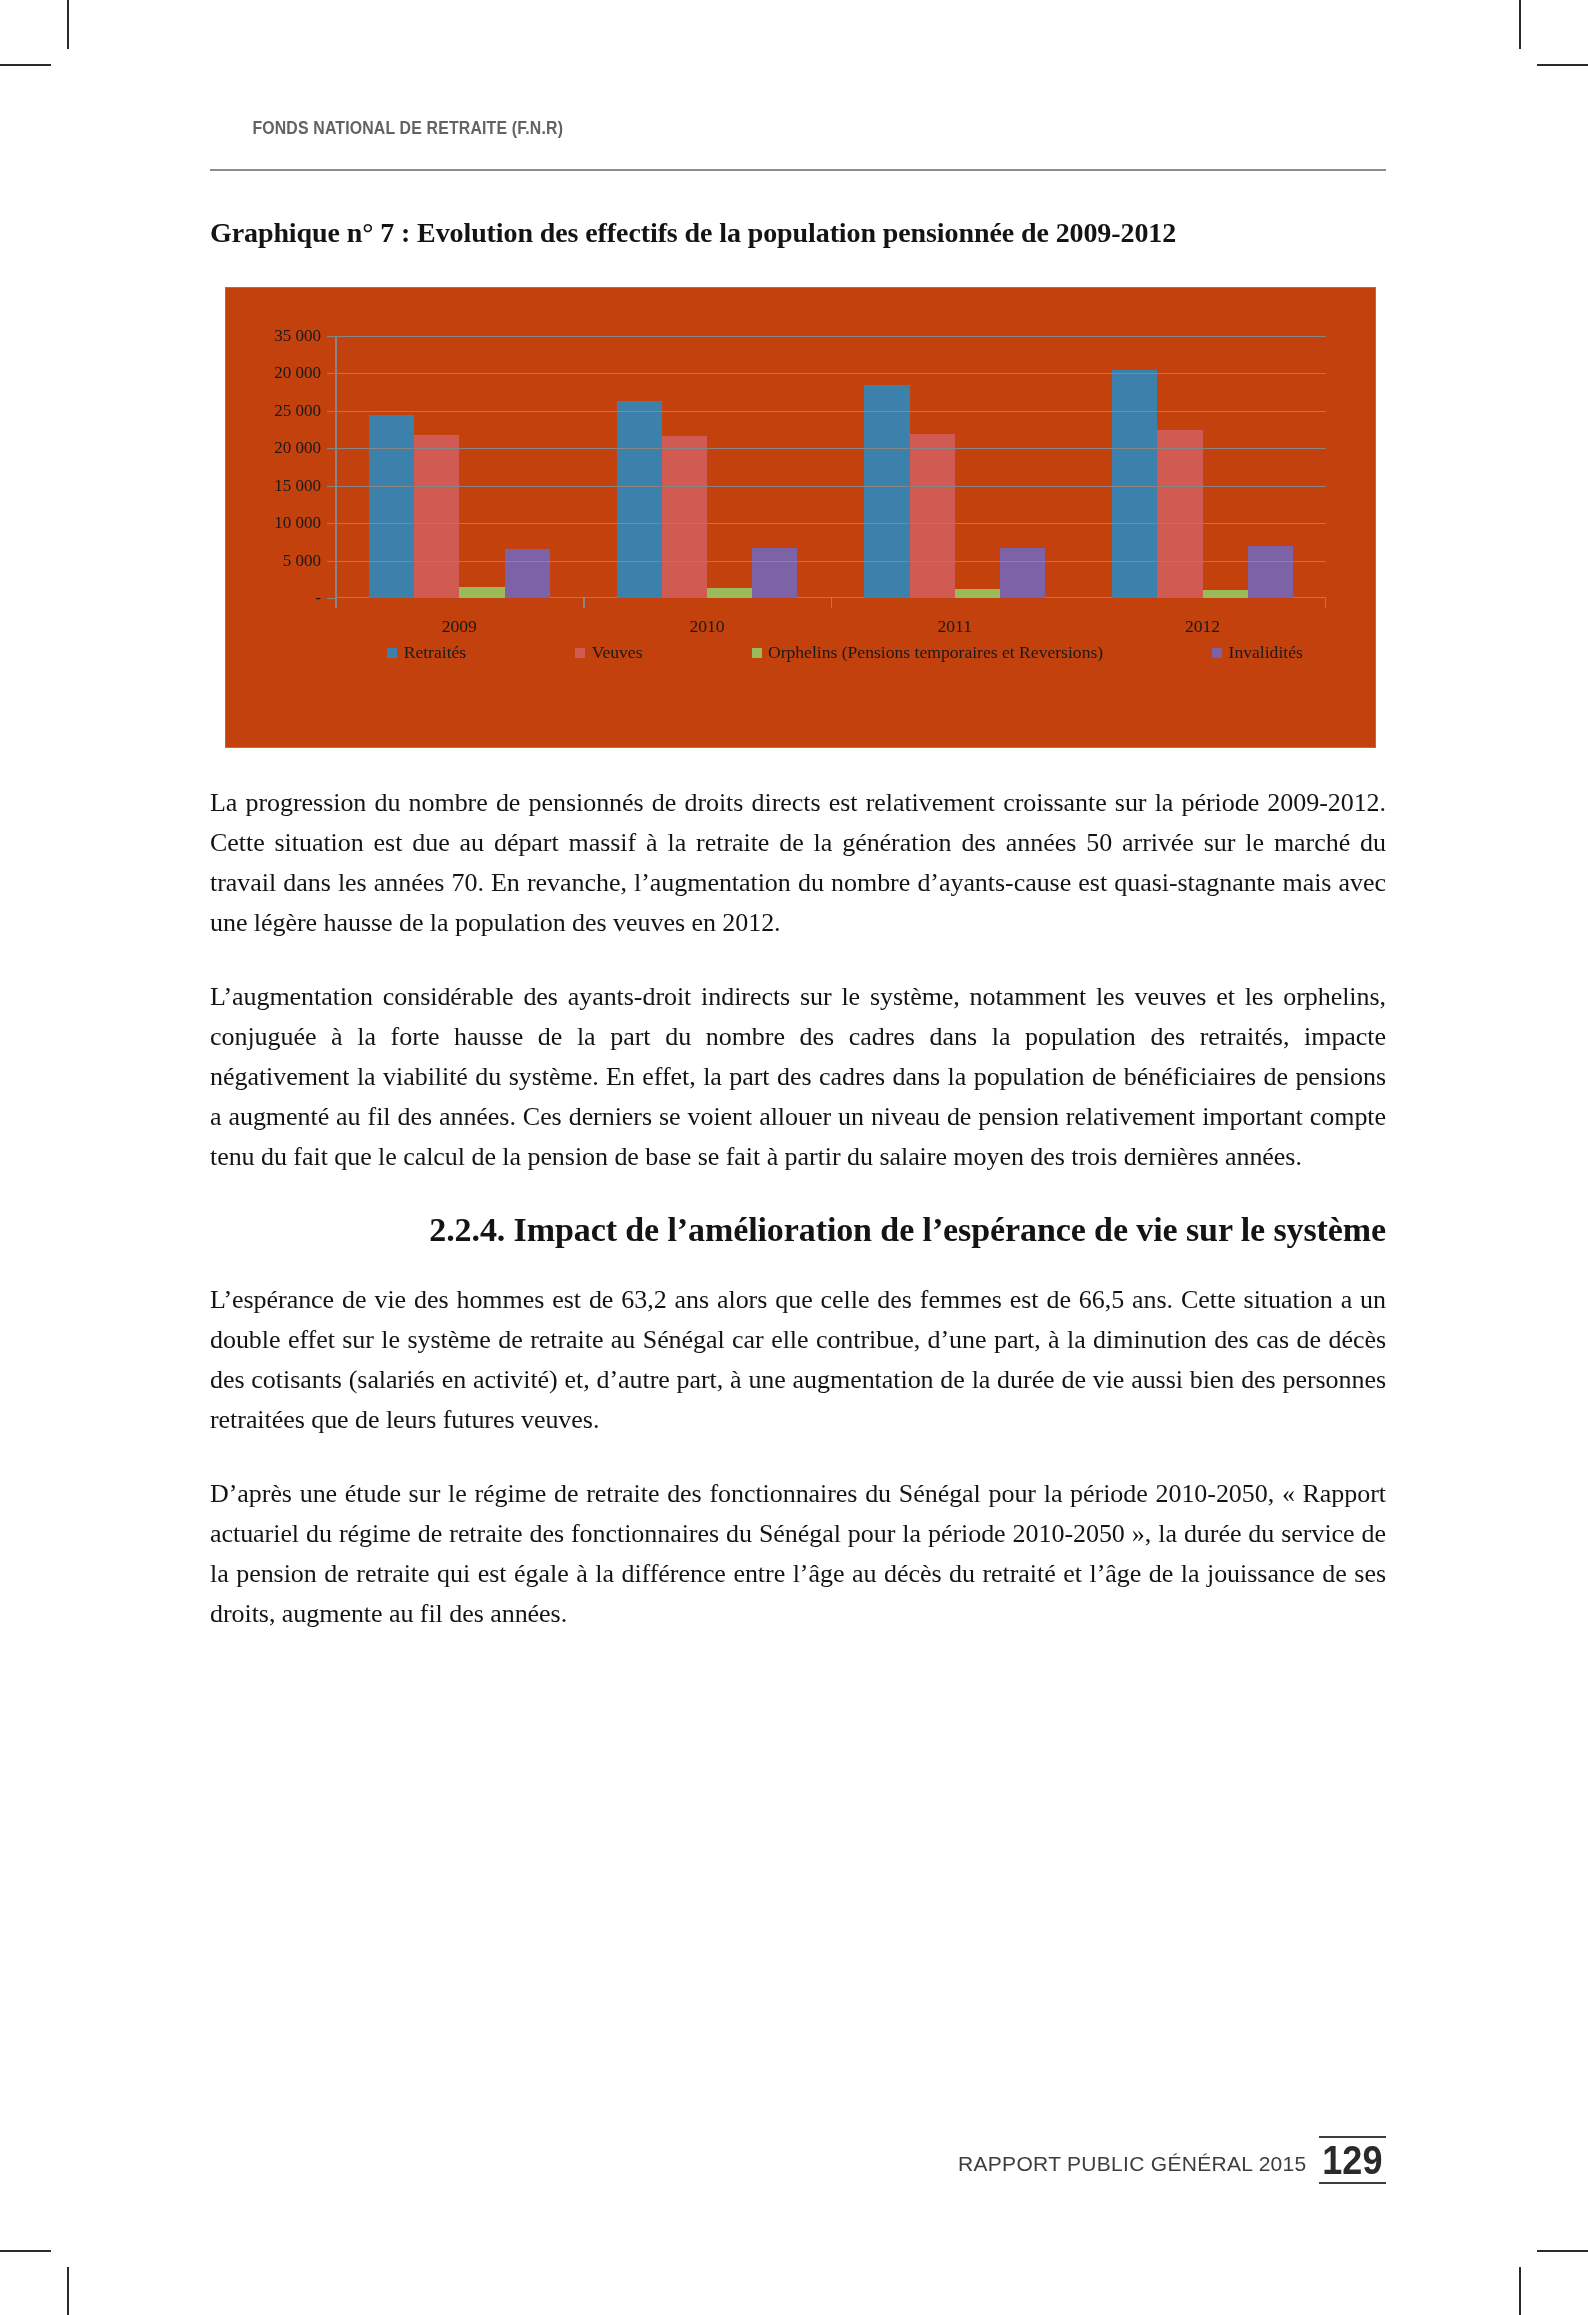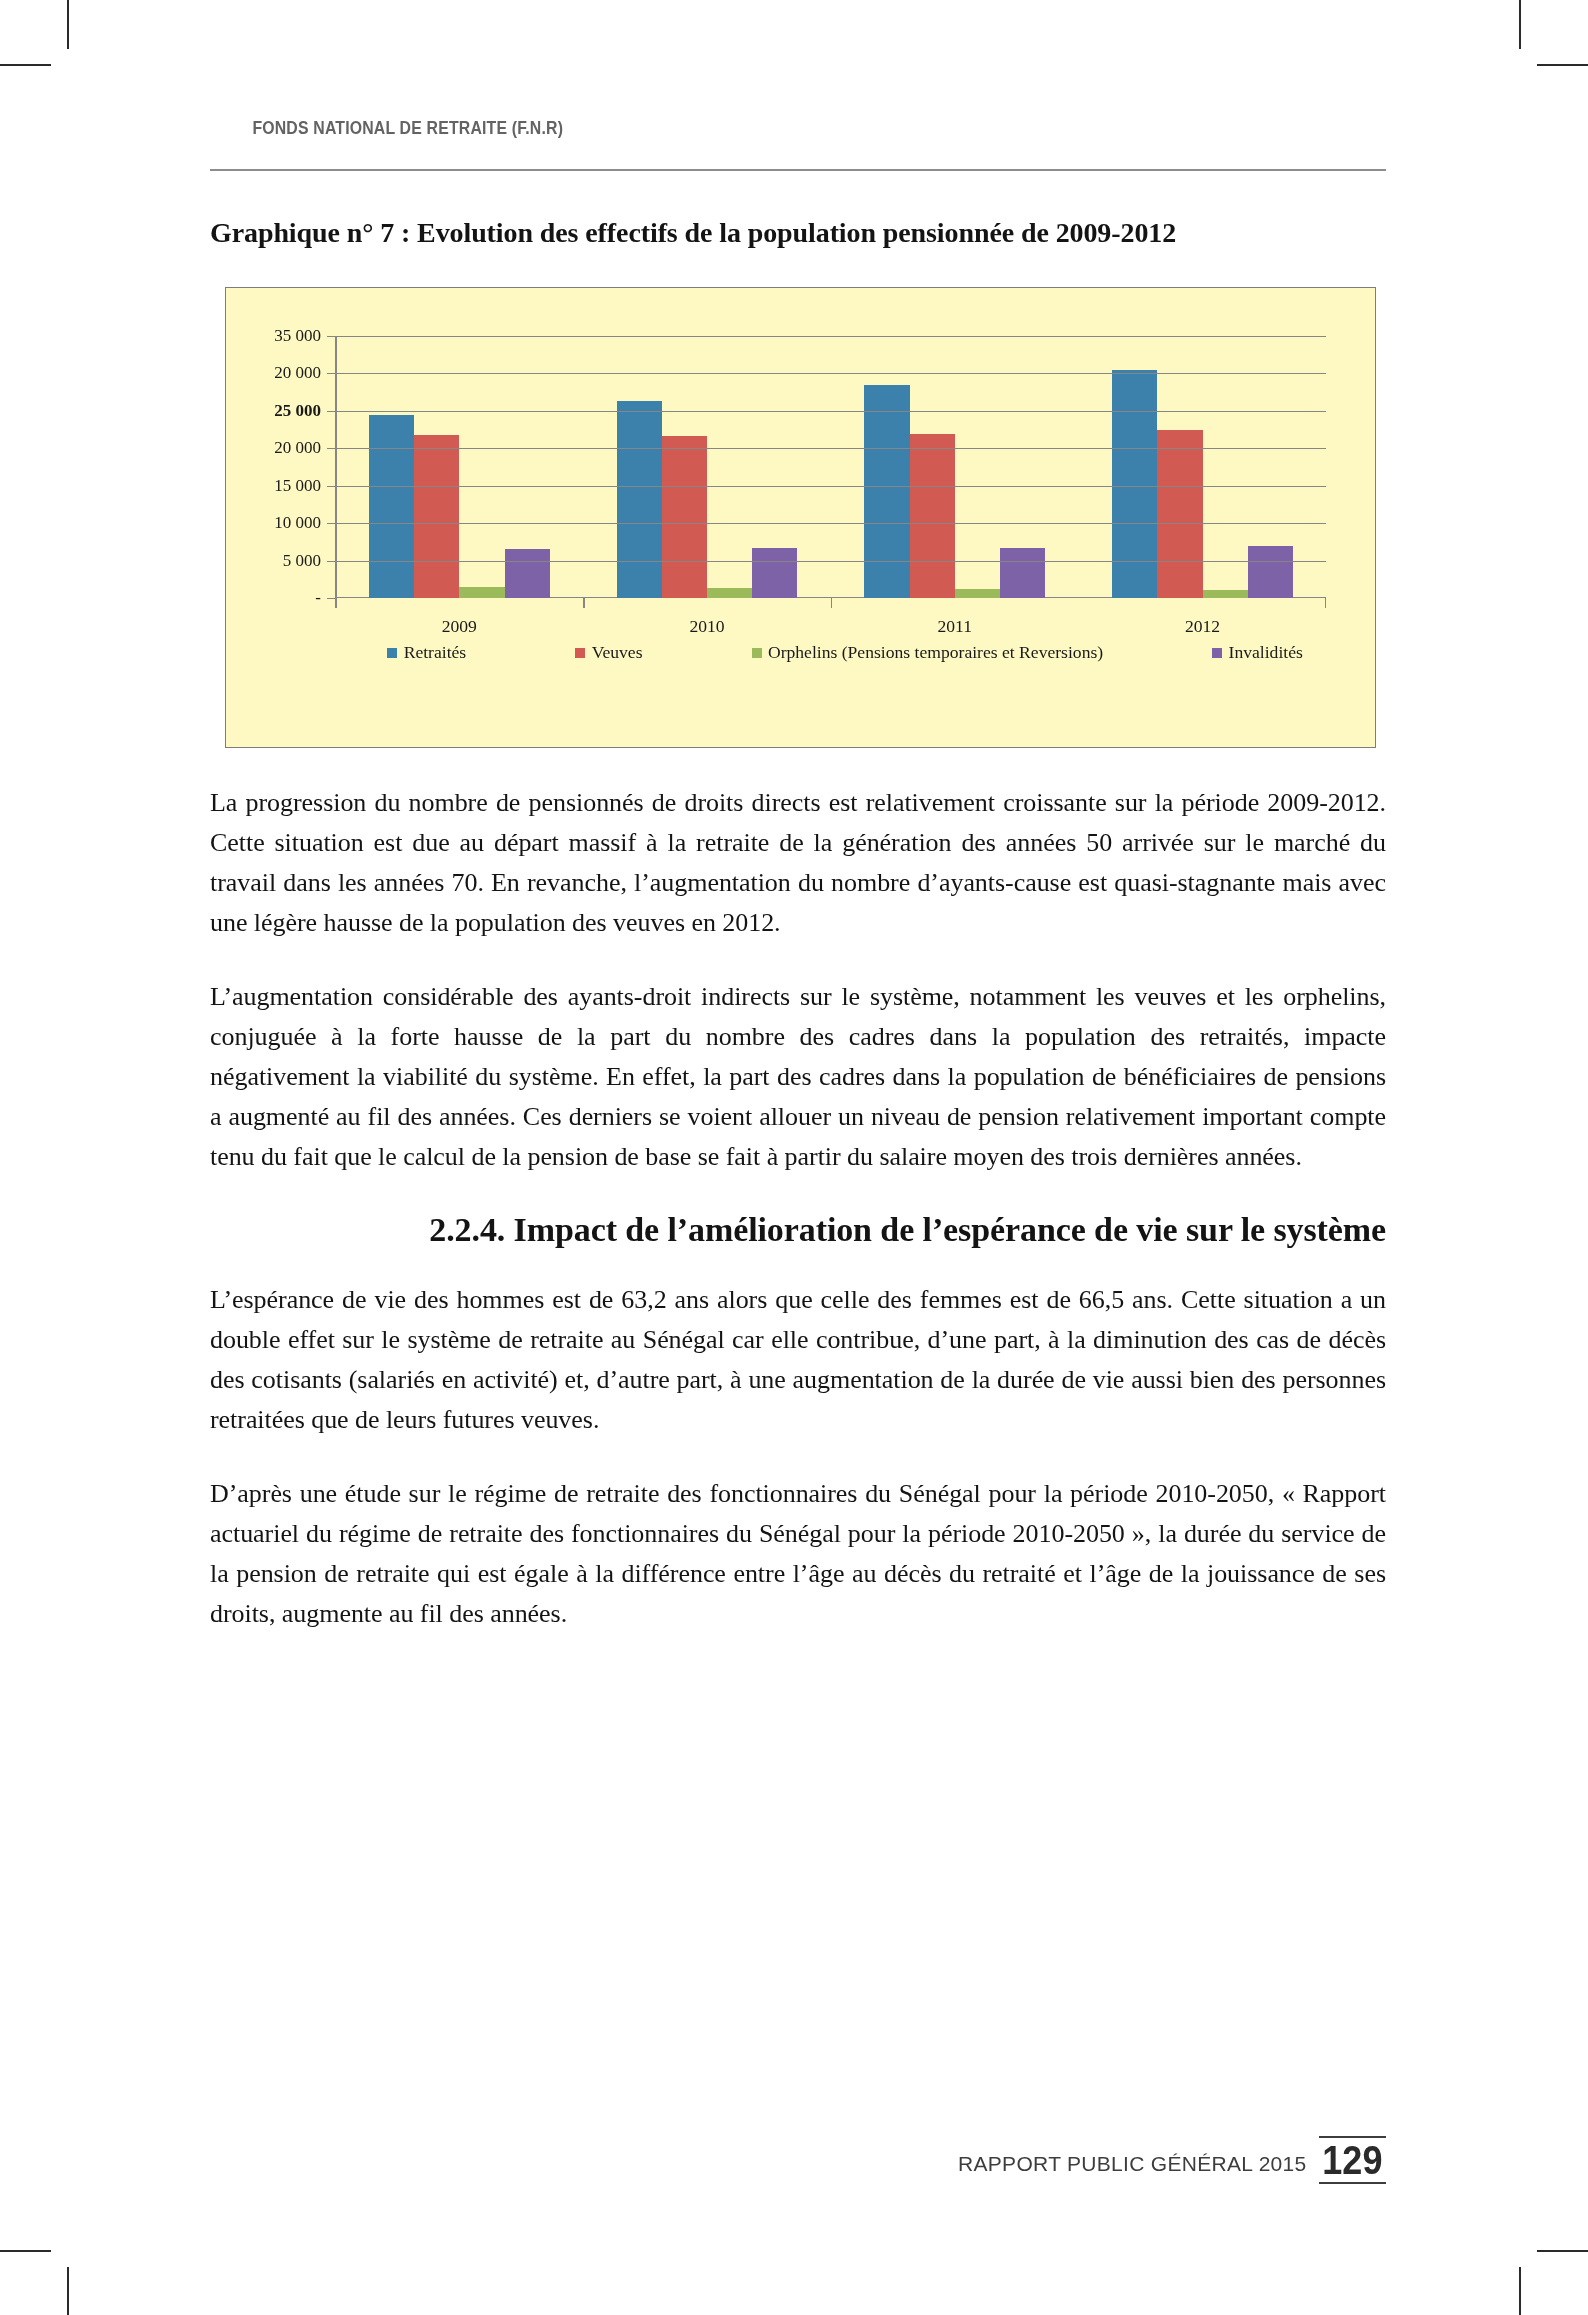--- a/index.html
+++ b/index.html
@@ -58,21 +58,21 @@
     font-size: 28px; font-weight: bold;
     letter-spacing: -0.1px;
     white-space: nowrap;
   }
 
   
   .chart-box {
     position: absolute; left: 15.4px; top: 287px;
     width: 1151px; height: 461px;
     border: 1.8px solid #7d7d7d;
-    background: #fef9c3;
+    background: #c2410c;
   }
   .chart-inner { position: absolute; inset: 0; }
 
   
   .plot {
     position: absolute;
     left: 109px; top: 48px;
     width: 991px; height: 262px;
   }
   .gridline {
@@ -265,21 +265,21 @@
             </div>
           </div>
       <div class="gridline" style="top: 0px;"></div>
           <div class="ytick-mark" style="top: 0px;"></div>
           <div class="ylabel" style="top: 0px;">35 000</div>
           <div class="gridline" style="top: 37px;"></div>
           <div class="ytick-mark" style="top: 37px;"></div>
           <div class="ylabel" style="top: 37px;">20 000</div>
           <div class="gridline" style="top: 75px;"></div>
           <div class="ytick-mark" style="top: 75px;"></div>
-          <div class="ylabel" style="top: 75px; font-weight: bold;">25 000</div>
+          <div class="ylabel" style="top: 75px;">25 000</div>
           <div class="gridline" style="top: 112px;"></div>
           <div class="ytick-mark" style="top: 112px;"></div>
           <div class="ylabel" style="top: 112px; text-align: center;">20 000</div>
           <div class="gridline" style="top: 150px;"></div>
           <div class="ytick-mark" style="top: 150px;"></div>
           <div class="ylabel" style="top: 150px;">15 000</div>
           <div class="gridline" style="top: 187px;"></div>
           <div class="ytick-mark" style="top: 187px;"></div>
           <div class="ylabel" style="top: 187px; text-align: right;">10 000</div>
           <div class="gridline" style="top: 225px;"></div>

